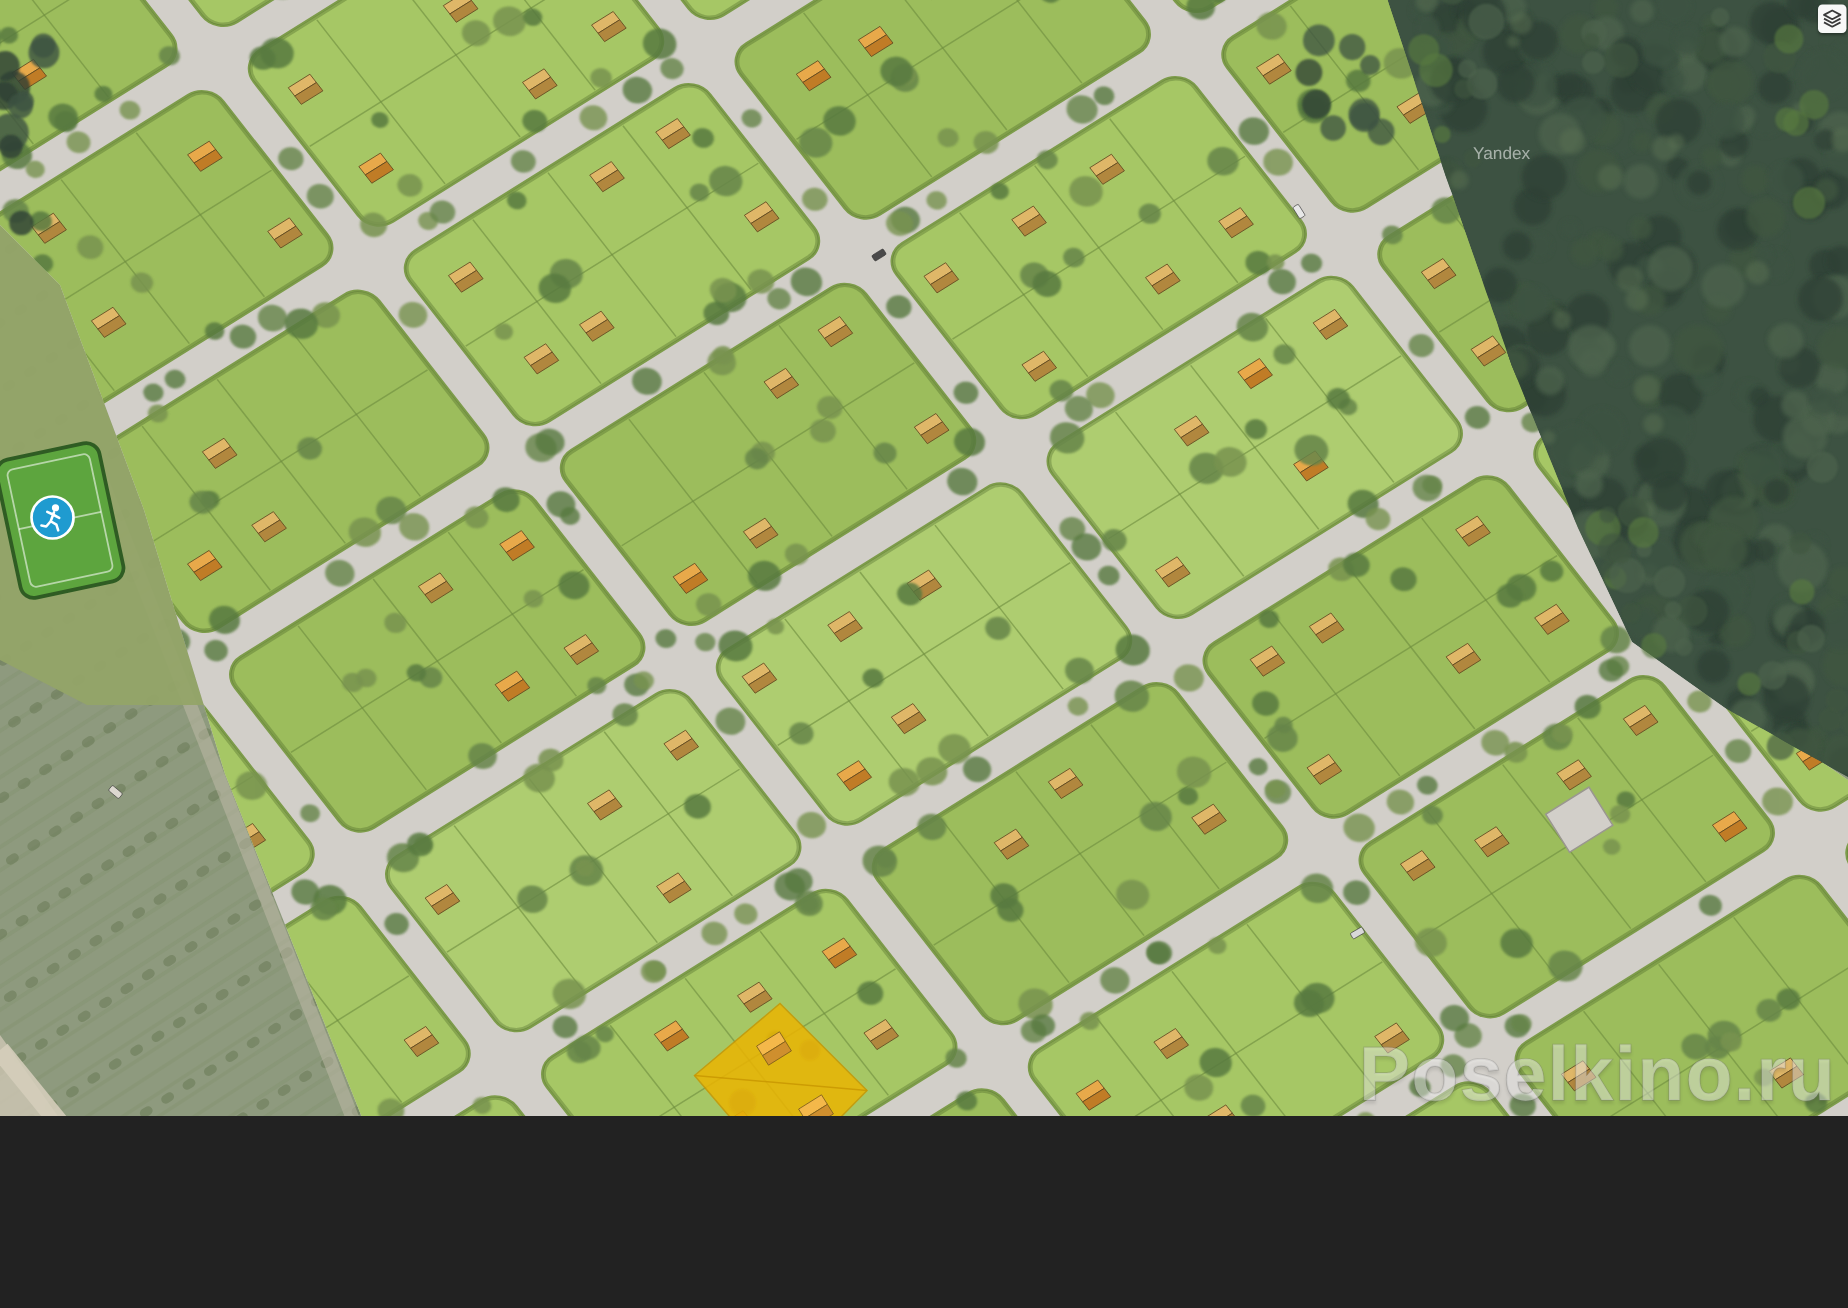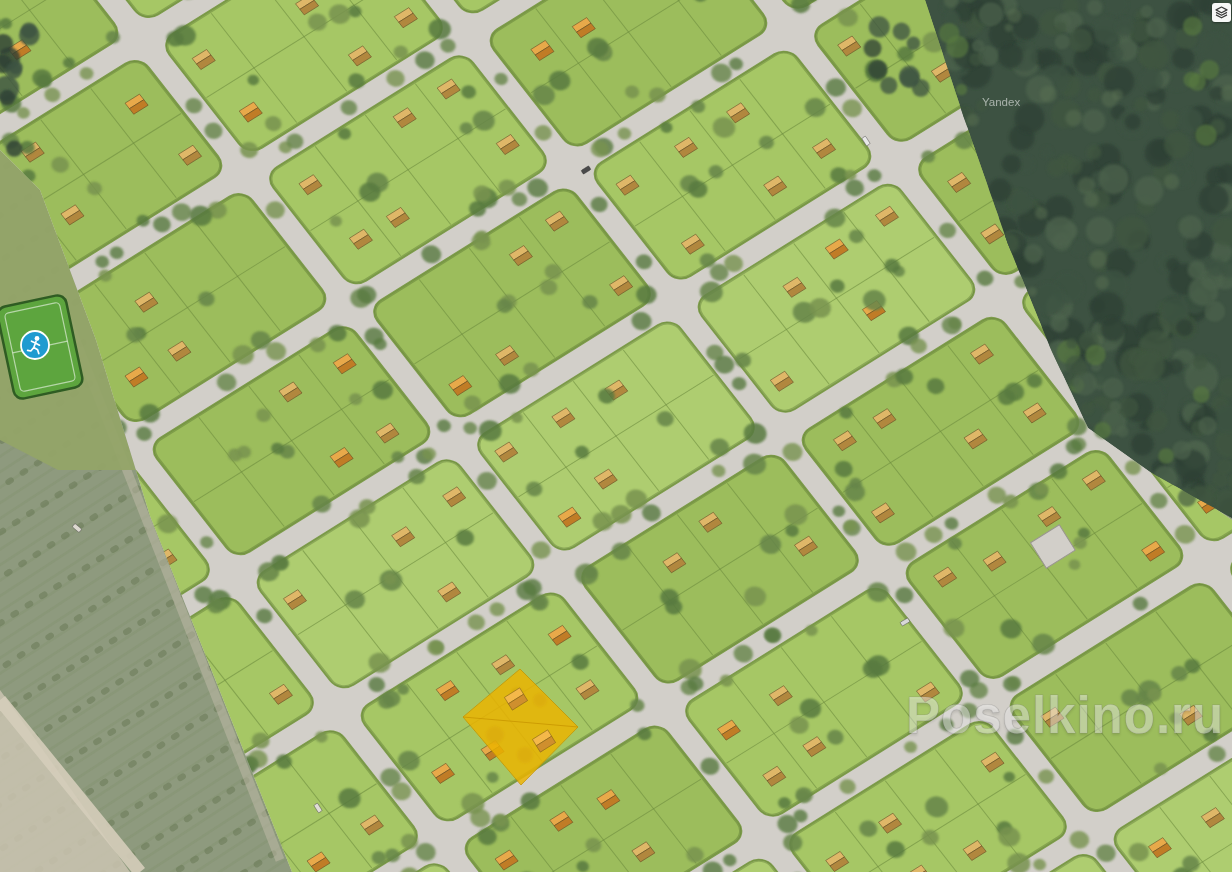--- a/index.html
+++ b/index.html
@@ -1,16 +1,16 @@
 <!DOCTYPE html>
 <html><head>
 <meta charset="utf-8">
 <style>
   html,body{margin:0;padding:0;background:#222;}
-  #stage{position:relative;width:1232px;height:872px;overflow:hidden;
+  #stage{position:relative;width:1232px;height:744px;overflow:hidden;
          font-family:"Liberation Sans",sans-serif;}
   #map-svg{position:absolute;left:0;top:0;display:block;}
   .watermark{font-family:"Liberation Sans",sans-serif;font-weight:bold;
              letter-spacing:1px;}
   #layers-btn{position:absolute;top:3px;right:1px;width:19px;height:19px;
       background:rgba(255,255,255,.96);border:none;border-radius:3px;
       box-shadow:0 1px 2px rgba(0,0,0,.35);padding:0;cursor:pointer;
       display:flex;align-items:center;justify-content:center;}
   #layers-btn svg{display:block;}
 </style>

